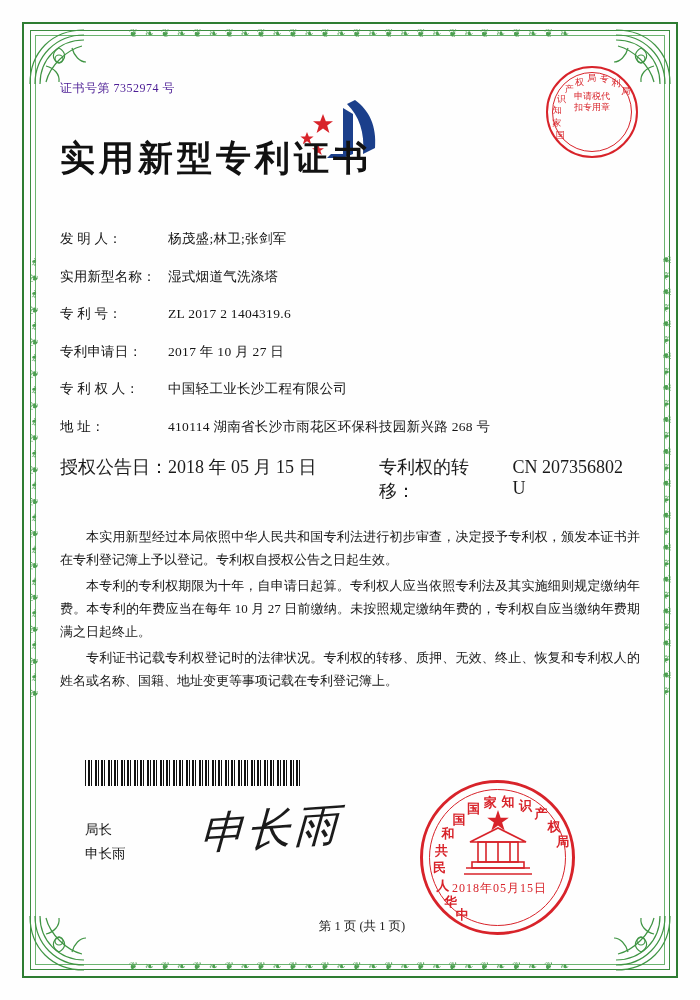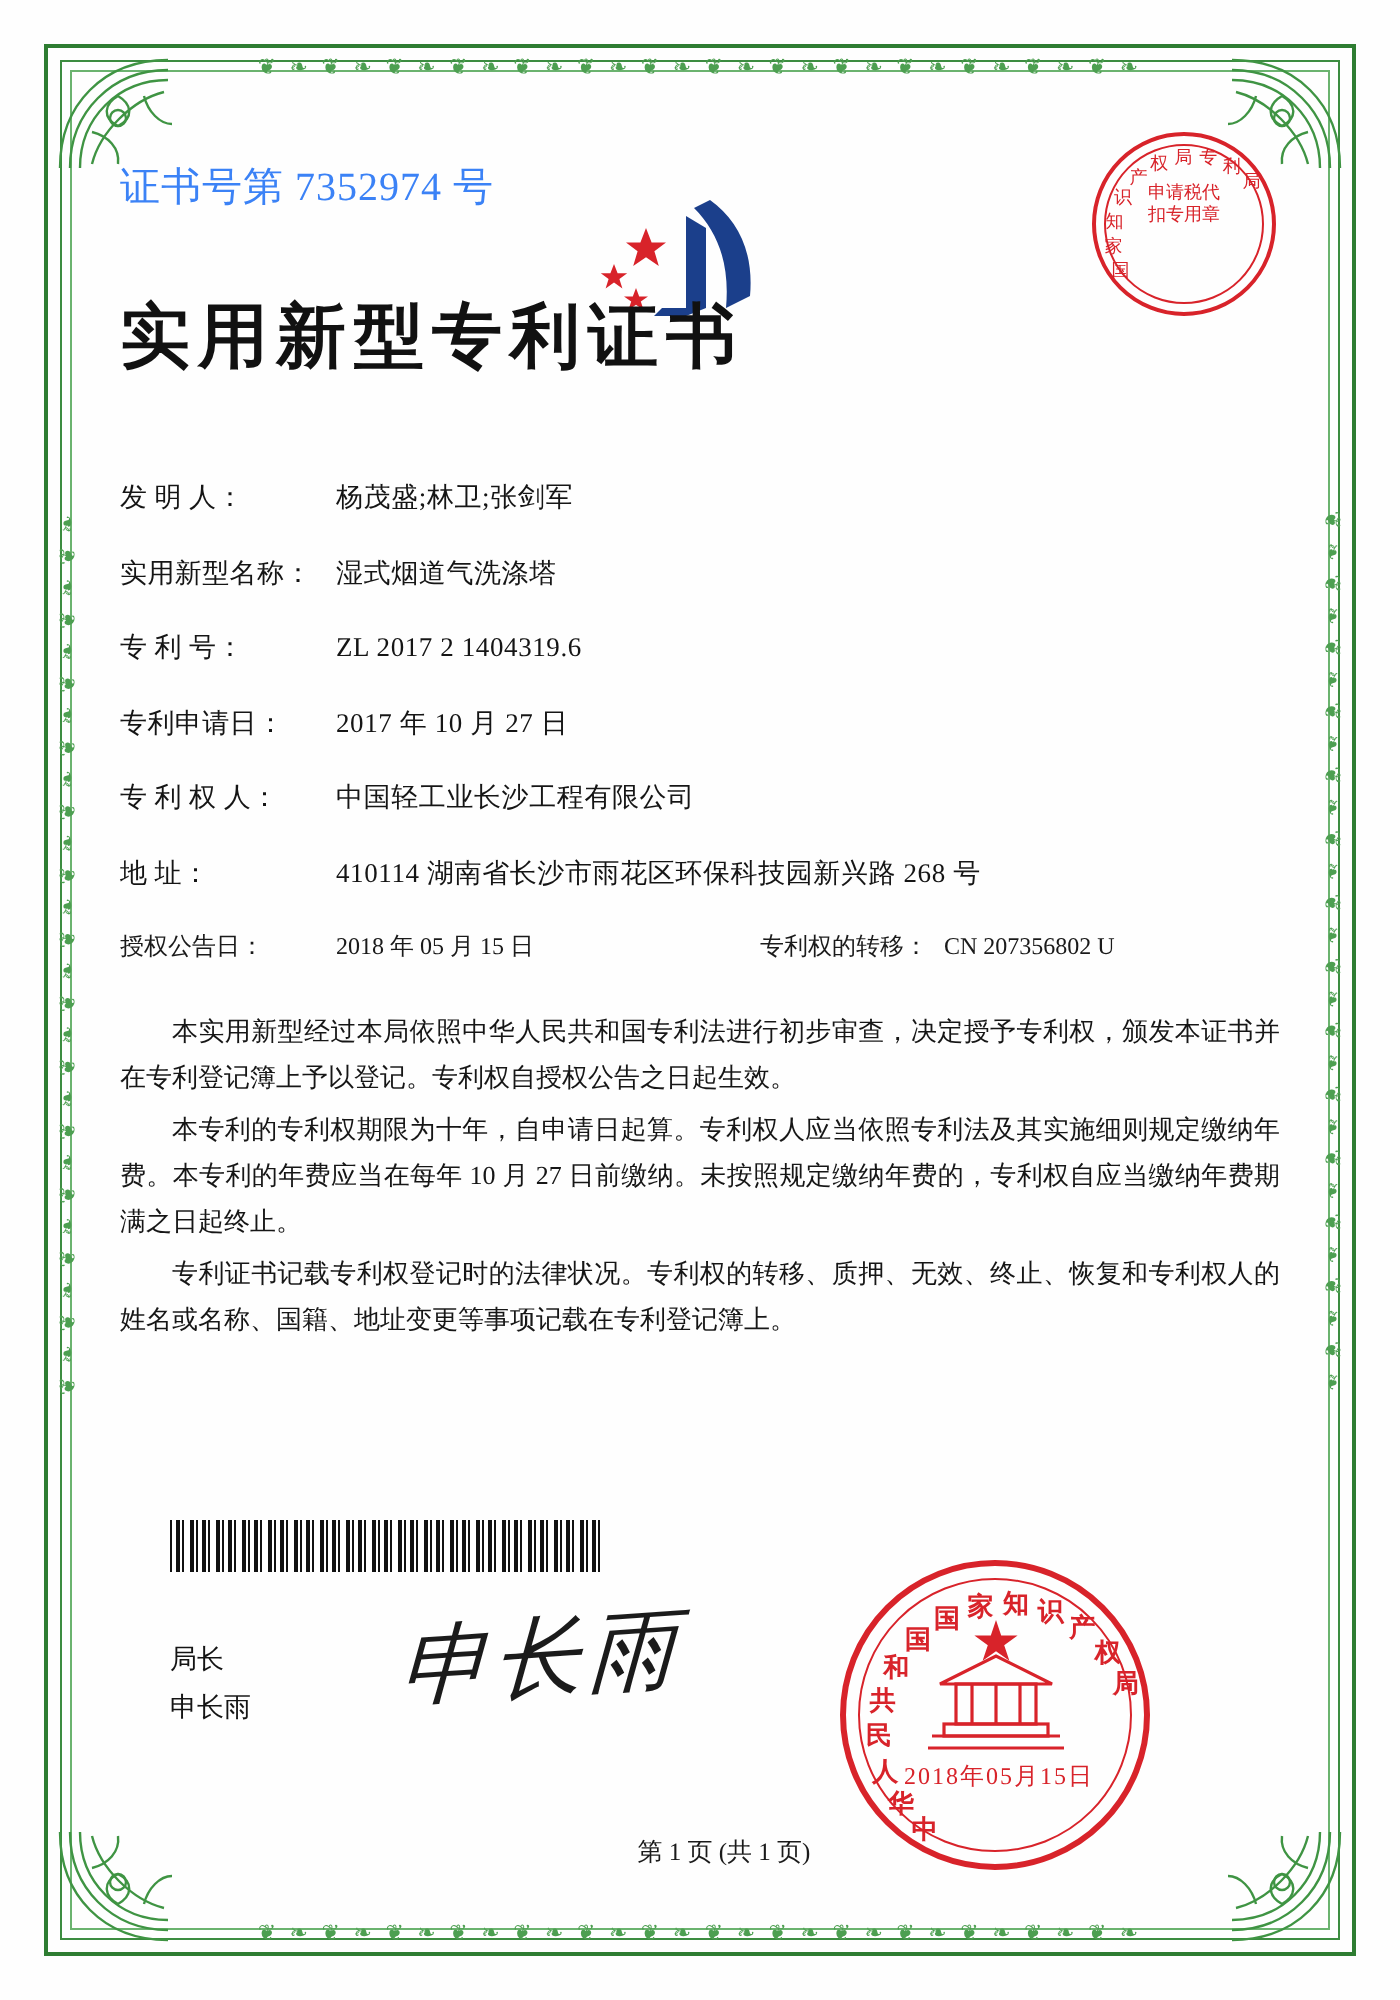--- a/index.html
+++ b/index.html
@@ -76,23 +76,23 @@
   }
 
   
   .content {
     position: absolute;
     left: 60px; top: 80px;
     width: 580px;
   }
 
   .cert-no {
-    font-size: 20px;
+    font-size: 12px;
     letter-spacing: 0.5px;
-    color: #3b82f6;
+    color: #4c1d95;
   }
 
   
   .emblem {
     position: absolute;
     left: 285px; top: 92px;
     width: 120px; height: 80px;
   }
 
   
@@ -157,21 +157,21 @@
     width: 108px;
     flex: none;
     letter-spacing: 0.2px;
   }
   .field .val {
     flex: 1;
     letter-spacing: 0.3px;
   }
   .field-row2 {
     display: flex;
-    font-size: 12px;
+    font-size: 18px;
     margin-bottom: 8px;
   }
   .field-row2 .half {
     display: flex;
     align-items: baseline;
   }
   .field-row2 .half.left { width: 320px; }
   .field-row2 .lbl { width: 108px; flex:none; }
 
   .paras {

